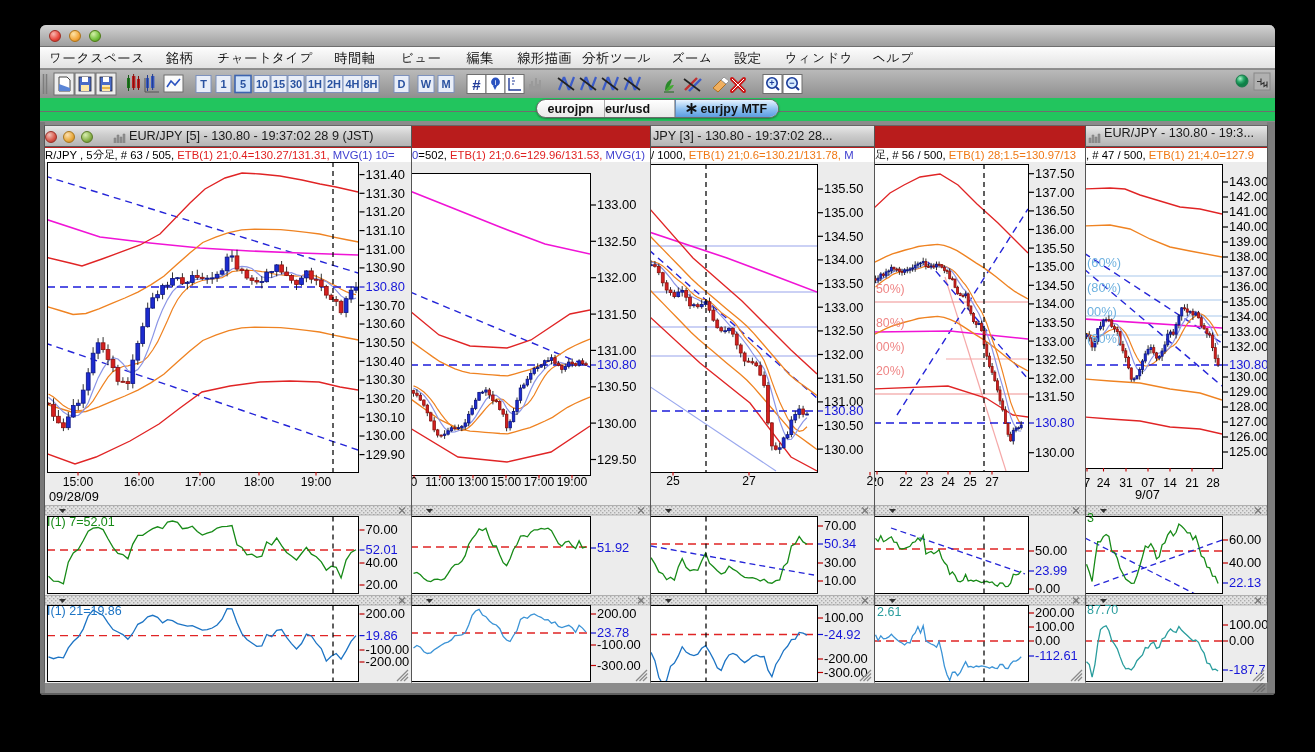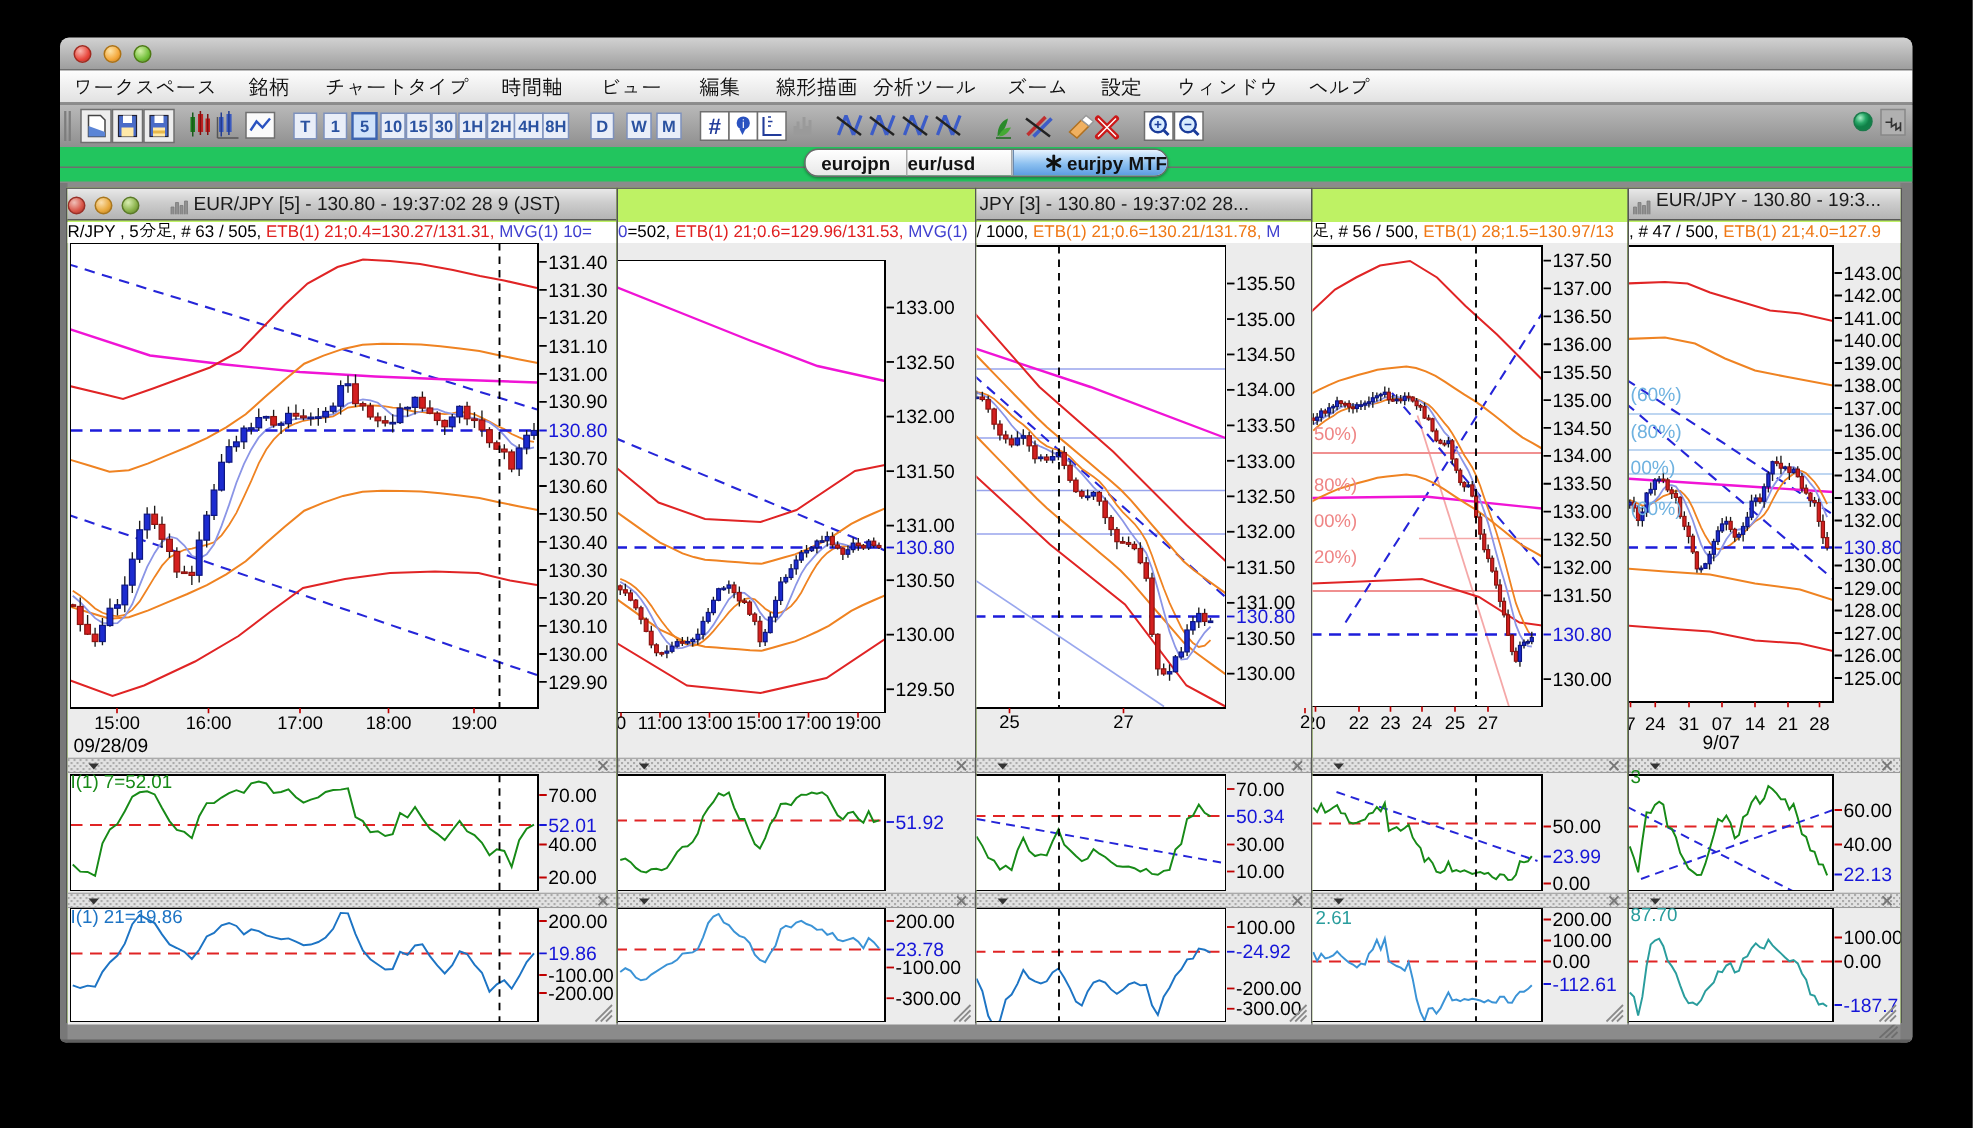--- a/index.html
+++ b/index.html
@@ -7,21 +7,21 @@
  border-radius:6px 6px 4px 4px;overflow:hidden}
 #tbar{position:absolute;left:0;top:0;width:100%;height:22px;
  background:linear-gradient(#d2d2d2,#9e9e9e);border-bottom:1px solid #6e6e6e}
 .tl{position:absolute;top:5px;width:12px;height:12px;border-radius:50%}
 #menu{position:absolute;left:0;top:22px;width:100%;height:22px;
  background:linear-gradient(#fdfdfd,#e2e2e2);border-bottom:1px solid #8e8e8e}
 #tool{position:absolute;left:0;top:45px;width:100%;height:28px;
  background:linear-gradient(#b9b9b9,#8f8f8f)}
 #tabs{position:absolute;left:0;top:73px;width:100%;height:23px;background:#22c55e}
 #seam{position:absolute;left:0;top:13px;width:100%;height:1px;background:#6e6e6e}
-.panel{position:absolute;background:#bef264;border-left:1px solid #555;border-top:1px solid #666;border-right:1px solid #555}
+.panel{position:absolute;background:#b91c1c;border-left:1px solid #555;border-top:1px solid #666;border-right:1px solid #555}
 .ptitle{position:absolute;left:0;top:0;width:100%;height:21px;
  background:linear-gradient(#e8e8e8,#cdcdcd 45%,#b4b4b4);border-bottom:1px solid #585858;
  overflow:hidden;white-space:nowrap}
 .ptitle span{font-size:12.7px;color:#1a1a1a}
 .pinfo{position:absolute;left:0;top:22px;width:100%;height:14px;background:#fff;
  overflow:hidden;white-space:nowrap;font-size:11.3px;line-height:14px}
 .ptl{position:absolute;top:4.5px;width:12px;height:12px;border-radius:50%}
 
 </style></head><body>
 <div id="win">
@@ -204,21 +204,21 @@
         <path d="M1217 11.5 h4 m0 -3 v6 l3 -2 v4 l3 -2 m0 -3 v6" stroke="#333" stroke-width="1.1" fill="none"></path>
       </svg></div>
     <div id="tabs">
       <div id="seam"></div>
       <div style="position:absolute;left:496px;top:1px;width:243px;height:19px;background:linear-gradient(#fff,#e8e8e8);border:1px solid #6a6a6a;border-radius:9.5px;box-shadow:0 1px 2px rgba(0,0,0,0.35)">
 <div style="position:absolute;left:67px;top:0;width:1px;height:100%;background:#aaa"></div>
 <div style="position:absolute;right:103px;top:0;width:1px;height:100%;background:#aaa"></div>
 <div style="position:absolute;right:0;top:0;width:103px;height:100%;background:linear-gradient(#e8f4ff,#8cc0f0 55%,#5c9ce0);border-radius:0 9.5px 9.5px 0;border-left:1px solid #6a8ab0"></div>
 <div style="position:absolute;left:0;top:0;width:67px;text-align:center;font-size:12.5px;font-weight:bold;line-height:18px;color:#111">eurojpn</div>
 <div style="position:absolute;left:68px;top:0;width:71px;font-size:12.5px;font-weight:bold;line-height:18px;color:#111">eur/usd</div>
-<div style="position:absolute;right:0;top:0;width:103px;text-align:right;font-size:12.5px;font-weight:bold;line-height:18px;color:#111"><svg width="11" height="11" viewBox="0 0 11 11" style="vertical-align:-1px;display:inline-block">
+<div style="position:absolute;right:0;top:0;width:103px;text-align:center;font-size:12.5px;font-weight:bold;line-height:18px;color:#111"><svg width="11" height="11" viewBox="0 0 11 11" style="vertical-align:-1px;display:inline-block">
             <g stroke="#111" stroke-width="1.9" stroke-linecap="round">
               <line x1="5.5" y1="0.8" x2="5.5" y2="10.2"></line>
               <line x1="1.4" y1="3.2" x2="9.6" y2="7.8"></line>
               <line x1="9.6" y1="3.2" x2="1.4" y2="7.8"></line>
             </g>
           </svg> eurjpy MTF</div>
 </div>
     </div>
     <div style="position:absolute;left:0;top:97px;width:5px;bottom:0;background:#787878"></div>
     <div style="position:absolute;right:0;top:97px;width:8px;bottom:0;background:#7d7d7d"></div>

